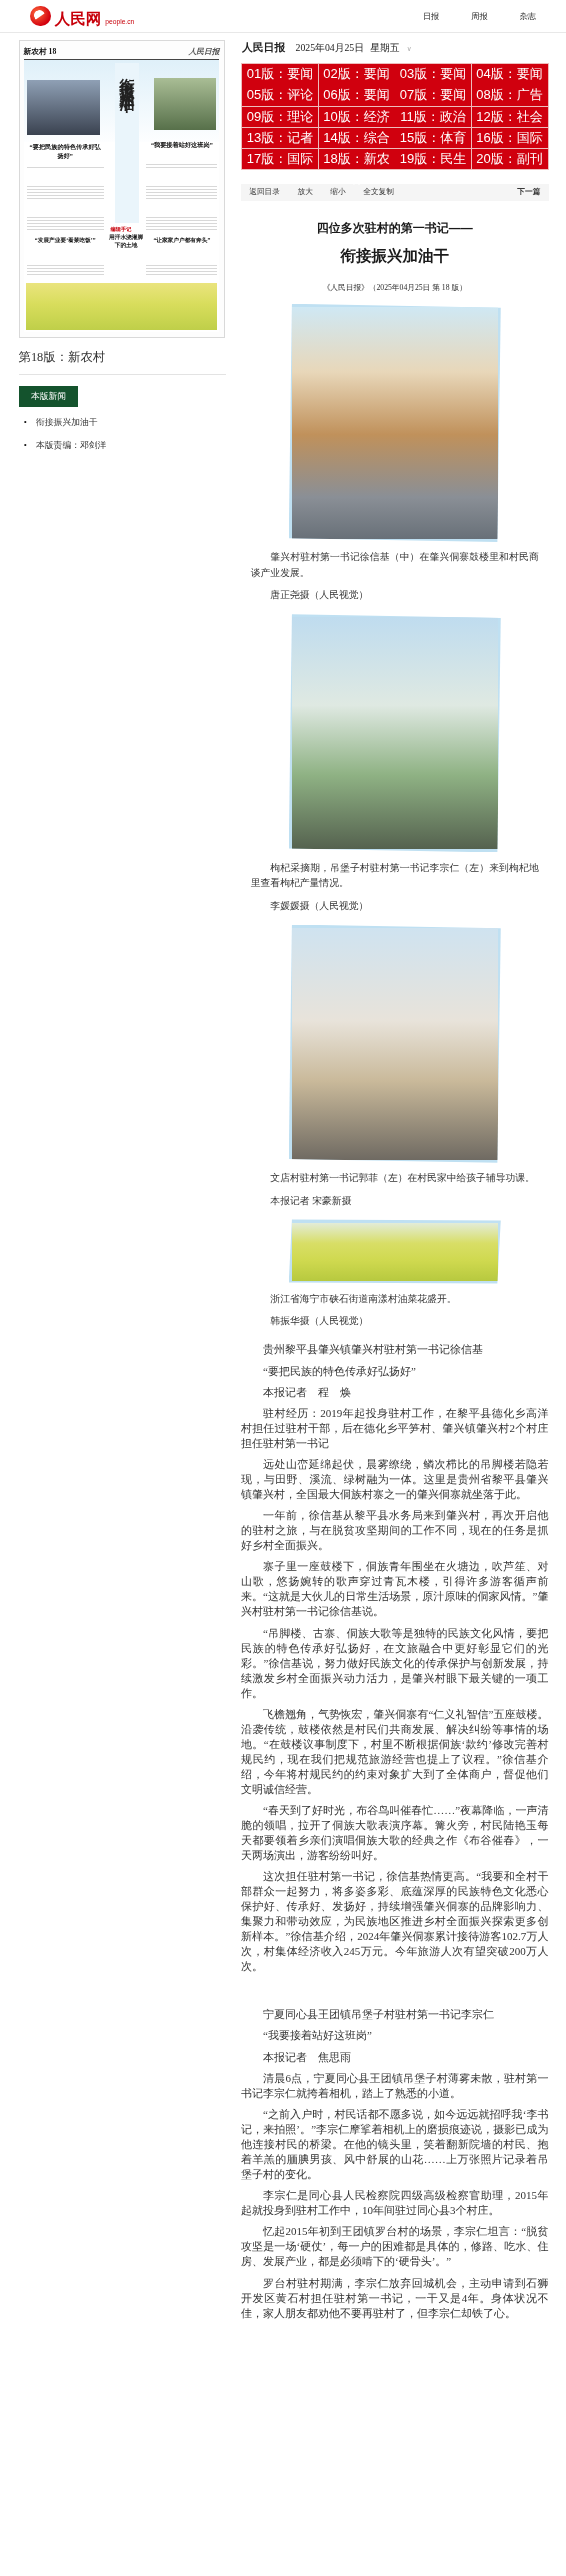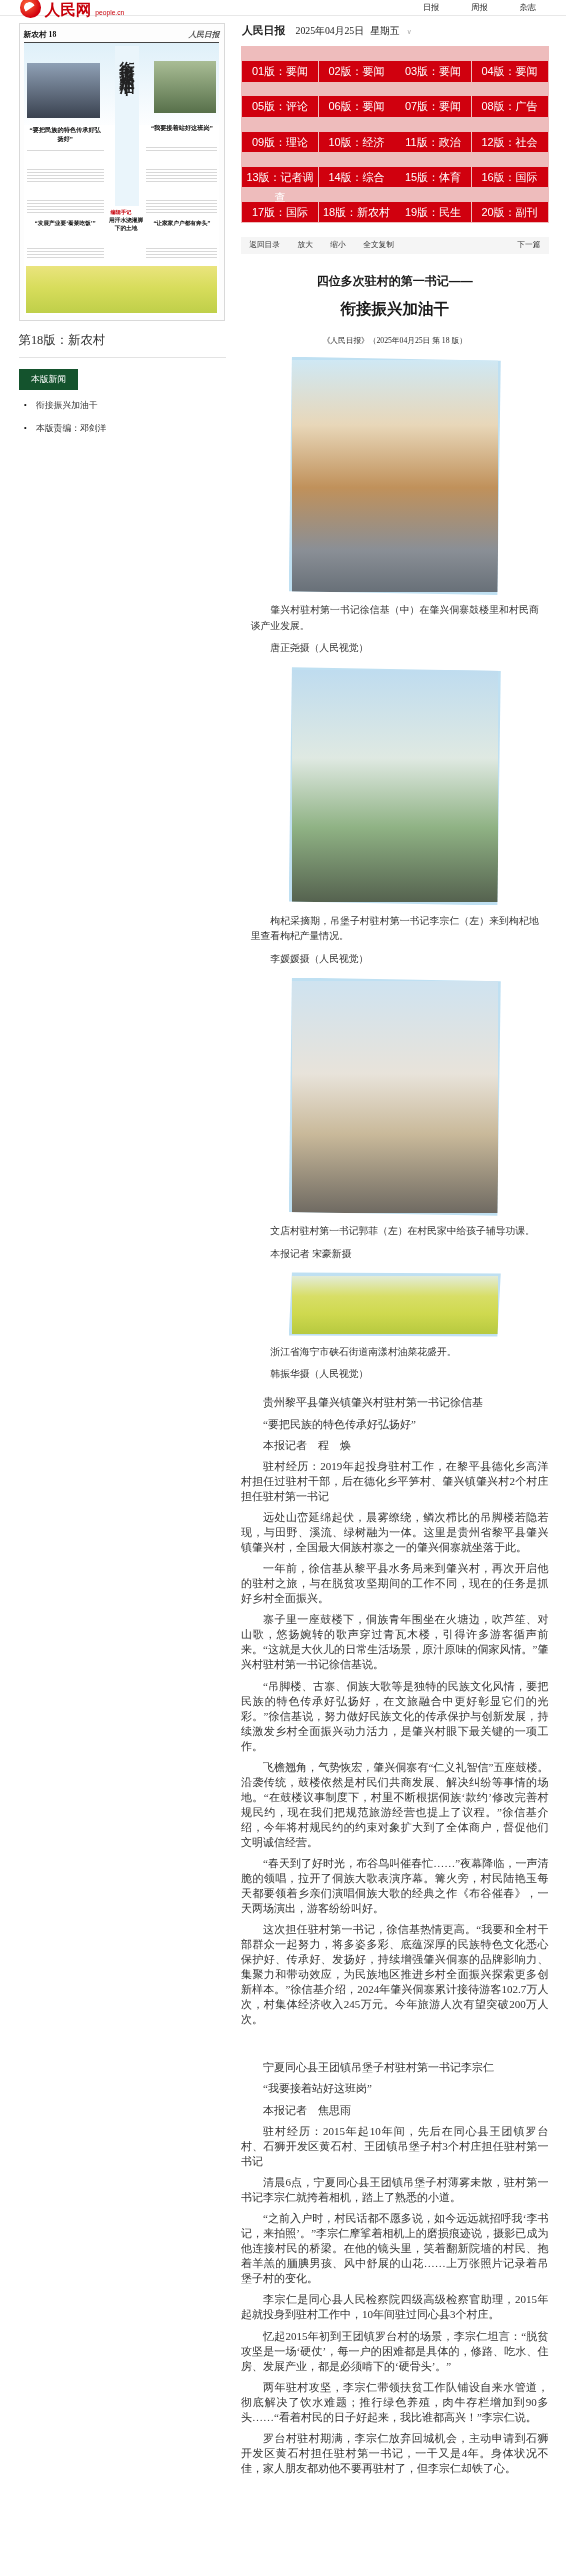--- a/index.html
+++ b/index.html
@@ -1,19 +1,19 @@
 <!DOCTYPE html>
 <html style="font-size:8.2px"><head>
 <meta charset="utf-8">
 <style>
   html,body{margin:0;padding:0;background:#fff;}
   body{width:567px;font-family:"Liberation Sans","DejaVu Sans",sans-serif;color:#333;}
   .page{position:relative;width:567px;height:4000px;background:#fff;overflow:hidden;}
   
-  .hdr{height:16px;border-bottom:0.5px solid #e8e8e8;display:flex;align-items:center;padding:0 31px 0 20px;box-sizing:border-box;}
+  .hdr{height:33px;border-bottom:0.5px solid #e8e8e8;display:flex;align-items:center;padding:0 31px 0 30px;box-sizing:border-box;}
   .logo{display:flex;align-items:flex-end;gap:4.1px;cursor:pointer;}
   .logo-ball{width:20.6px;height:20.6px;border-radius:50%;background:radial-gradient(circle at 35% 35%,#ff6a3c,#d2000e 70%);position:relative;}
   .logo-ball:after{content:"";position:absolute;left:3.6px;top:4.6px;width:11.3px;height:11.3px;border-radius:50%;background:#fff;clip-path:polygon(0 0,100% 0,100% 45%,0 75%);transform:rotate(-18deg);}
   .logo-cn{font-family:"Liberation Serif","DejaVu Serif",serif;font-size:15.5px;font-weight:bold;color:#c7000a;line-height:1;}
   .logo-en{font-size:6.7px;color:#c7000a;line-height:1;margin-bottom:1px;}
   .nav{margin-left:auto;display:flex;}
   .nav a{margin-left:32px;font-size:8.2px;color:#222;text-decoration:none;cursor:pointer;}
   
   .content{display:flex;gap:15.5px;padding:7.2px 18.5px 0 18.5px;}
   .col-l{width:207px;flex:none;}
@@ -48,24 +48,24 @@
   .l-list{list-style:none;margin:6.2px 0 0 0;padding:0;}
   .l-list li{position:relative;padding-left:17.5px;margin:10.3px 0;font-size:8.8px;color:#333;font-family:"Liberation Serif","DejaVu Serif",serif;cursor:pointer;}
   .l-list li:before{content:"•";position:absolute;left:5.2px;color:#111;}
   
   .mast{font-family:"Liberation Serif","DejaVu Serif",serif;color:#222;padding:1px 0 8.2px 1px;display:flex;align-items:baseline;}
   .mast .paper{font-size:10.8px;font-weight:bold;}
   .mast .date{font-size:9.8px;margin-left:10.3px;text-align:center;}
   .mast .wd{font-size:9.8px;margin-left:6.2px;}
   .mast .chev{font-size:6.7px;color:#aaa;margin-left:7.2px;cursor:pointer;}
   .grid{display:grid;grid-template-columns:repeat(4,1fr);gap:0.5px;background:#eebcbc;border:0.5px solid #eebcbc;}
-  .cell{background:#d0000e;color:#fff;font-size:11px;text-align:center;height:20.6px;line-height:20.6px;cursor:pointer;margin-top:14px;}
+  .cell{background:#d0000e;color:#fff;font-size:13px;text-align:center;height:20.6px;line-height:20.6px;cursor:pointer;}
   .toolbar{margin-top:13.4px;background:#f5f5f5;height:17.5px;display:flex;align-items:center;padding:0 8.2px;font-size:7.7px;color:#3a3a3a;}
   .toolbar a{cursor:pointer;margin-right:17.5px;}
-  .toolbar .next{margin-left:auto;margin-right:0;}
+  .toolbar .next{margin-left:auto;margin-right:0;font-weight:bold;}
   .titles{text-align:center;margin-top:18.5px;color:#1a1a1a;}
   .titles .sup{font-size:12px;font-weight:bold;}
   .titles .main{font-size:15.5px;font-weight:bold;margin-top:9.3px;}
   .src{text-align:center;font-family:"Liberation Serif","DejaVu Serif",serif;font-size:7.7px;color:#2b2b2b;margin:15.5px 0 3.1px 0;}
   
   figure{margin:11.3px auto 5.2px auto;width:212px;}
   .frame{background:#bfe0f2;padding:3.1px;clip-path:polygon(1.5% 0,100% 1.6%,98.4% 100%,0 98.4%);}
   .ph{height:232px;}
   .photo1{background:linear-gradient(180deg,#cfe8f4 0%,#e8d7b9 28%,#c0915b 55%,#8a8f96 82%,#687078 100%);}
   .photo2{background:linear-gradient(180deg,#bfdcef 0%,#dfe9e2 38%,#8fb284 68%,#55624f 100%);}
@@ -226,26 +226,24 @@
           <p class="bp">远处山峦延绵起伏，晨雾缭绕，鳞次栉比的吊脚楼若隐若现，与田野、溪流、绿树融为一体。这里是贵州省黎平县肇兴镇肇兴村，全国最大侗族村寨之一的肇兴侗寨就坐落于此。</p>
           <p class="bp">一年前，徐信基从黎平县水务局来到肇兴村，再次开启他的驻村之旅，与在脱贫攻坚期间的工作不同，现在的任务是抓好乡村全面振兴。</p>
           <p class="bp">寨子里一座鼓楼下，侗族青年围坐在火塘边，吹芦笙、对山歌，悠扬婉转的歌声穿过青瓦木楼，引得许多游客循声前来。“这就是大伙儿的日常生活场景，原汁原味的侗家风情。”肇兴村驻村第一书记徐信基说。</p>
           <p class="bp">“吊脚楼、古寨、侗族大歌等是独特的民族文化风情，要把民族的特色传承好弘扬好，在文旅融合中更好彰显它们的光彩。”徐信基说，努力做好民族文化的传承保护与创新发展，持续激发乡村全面振兴动力活力，是肇兴村眼下最关键的一项工作。</p>
           <p class="bp">飞檐翘角，气势恢宏，肇兴侗寨有“仁义礼智信”五座鼓楼。沿袭传统，鼓楼依然是村民们共商发展、解决纠纷等事情的场地。“在鼓楼议事制度下，村里不断根据侗族‘款约’修改完善村规民约，现在我们把规范旅游经营也提上了议程。”徐信基介绍，今年将村规民约的约束对象扩大到了全体商户，督促他们文明诚信经营。</p>
           <p class="bp">“春天到了好时光，布谷鸟叫催春忙……”夜幕降临，一声清脆的领唱，拉开了侗族大歌表演序幕。篝火旁，村民陆艳玉每天都要领着乡亲们演唱侗族大歌的经典之作《布谷催春》，一天两场演出，游客纷纷叫好。</p>
           <p class="bp">这次担任驻村第一书记，徐信基热情更高。“我要和全村干部群众一起努力，将多姿多彩、底蕴深厚的民族特色文化悉心保护好、传承好、发扬好，持续增强肇兴侗寨的品牌影响力、集聚力和带动效应，为民族地区推进乡村全面振兴探索更多创新样本。”徐信基介绍，2024年肇兴侗寨累计接待游客102.7万人次，村集体经济收入245万元。今年旅游人次有望突破200万人次。</p>
           <p class="bp sec">宁夏同心县王团镇吊堡子村驻村第一书记李宗仁</p>
           <p class="bp">“我要接着站好这班岗”</p>
           <p class="bp">本报记者　焦思雨</p>
-          <p class="bp">驻村经历：2015年起10年间，先后在同心县王团镇罗台村、石狮开发区黄石村、王团镇吊堡子村3个村庄担任驻村第一书记</p>
           <p class="bp">清晨6点，宁夏同心县王团镇吊堡子村薄雾未散，驻村第一书记李宗仁就挎着相机，踏上了熟悉的小道。</p>
           <p class="bp">“之前入户时，村民话都不愿多说，如今远远就招呼我‘李书记，来拍照’。”李宗仁摩挲着相机上的磨损痕迹说，摄影已成为他连接村民的桥梁。在他的镜头里，笑着翻新院墙的村民、抱着羊羔的腼腆男孩、风中舒展的山花……上万张照片记录着吊堡子村的变化。</p>
           <p class="bp">李宗仁是同心县人民检察院四级高级检察官助理，2015年起就投身到驻村工作中，10年间驻过同心县3个村庄。</p>
           <p class="bp">忆起2015年初到王团镇罗台村的场景，李宗仁坦言：“脱贫攻坚是一场‘硬仗’，每一户的困难都是具体的，修路、吃水、住房、发展产业，都是必须啃下的‘硬骨头’。”</p>
-          <p class="bp">两年驻村攻坚，李宗仁带领扶贫工作队铺设自来水管道，彻底解决了饮水难题；推行绿色养殖，肉牛存栏增加到90多头……“看着村民的日子好起来，我比谁都高兴！”李宗仁说。</p>
           <p class="bp">罗台村驻村期满，李宗仁放弃回城机会，主动申请到石狮开发区黄石村担任驻村第一书记，一干又是4年。身体状况不佳，家人朋友都劝他不要再驻村了，但李宗仁却铁了心。</p>
         </div>
 
     </div>
   </div>
 
 </div>
 
 
 </body></html>

